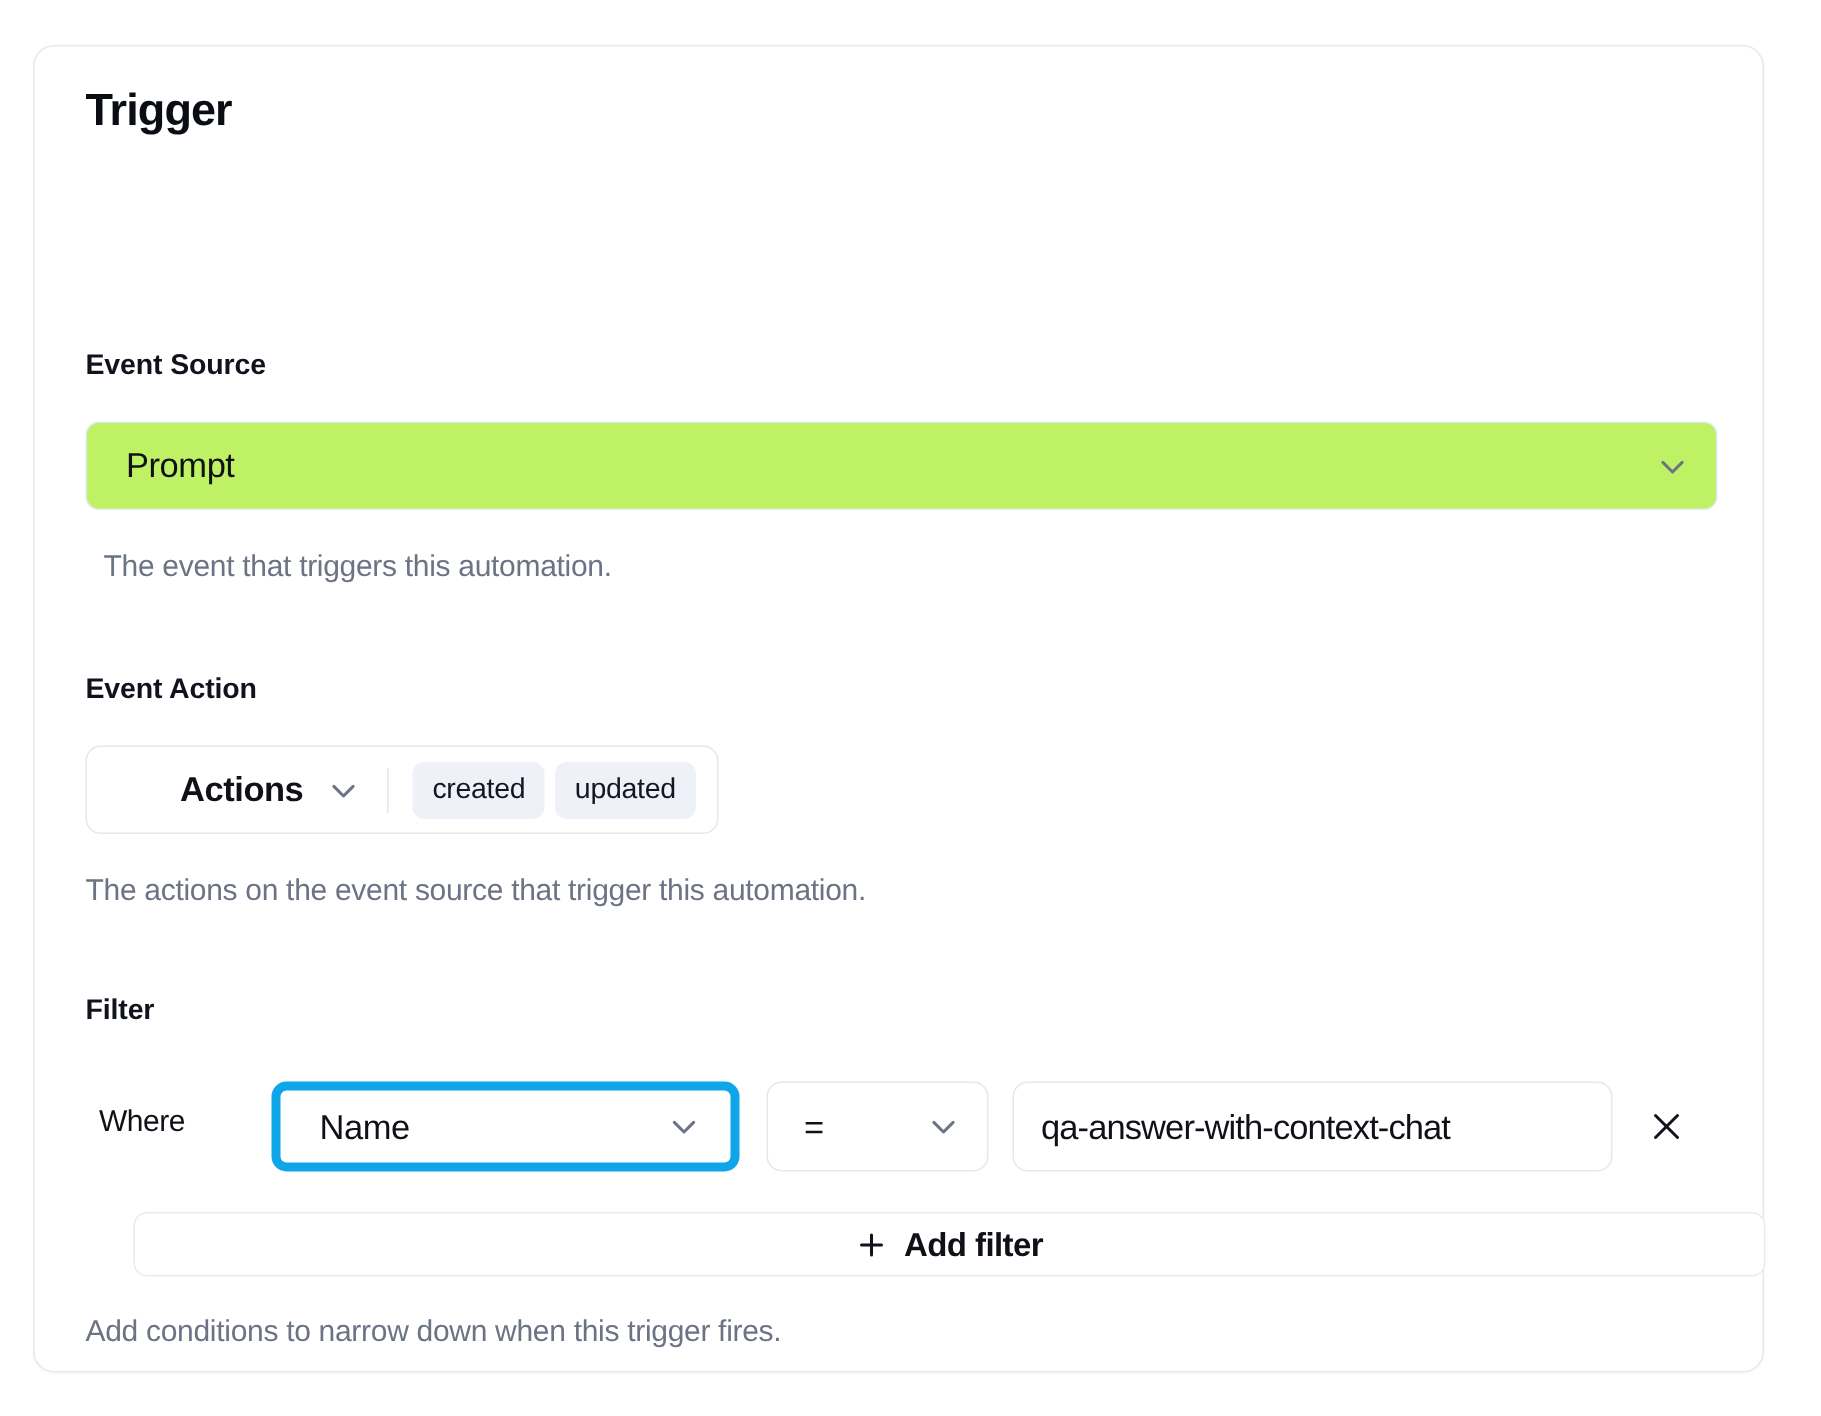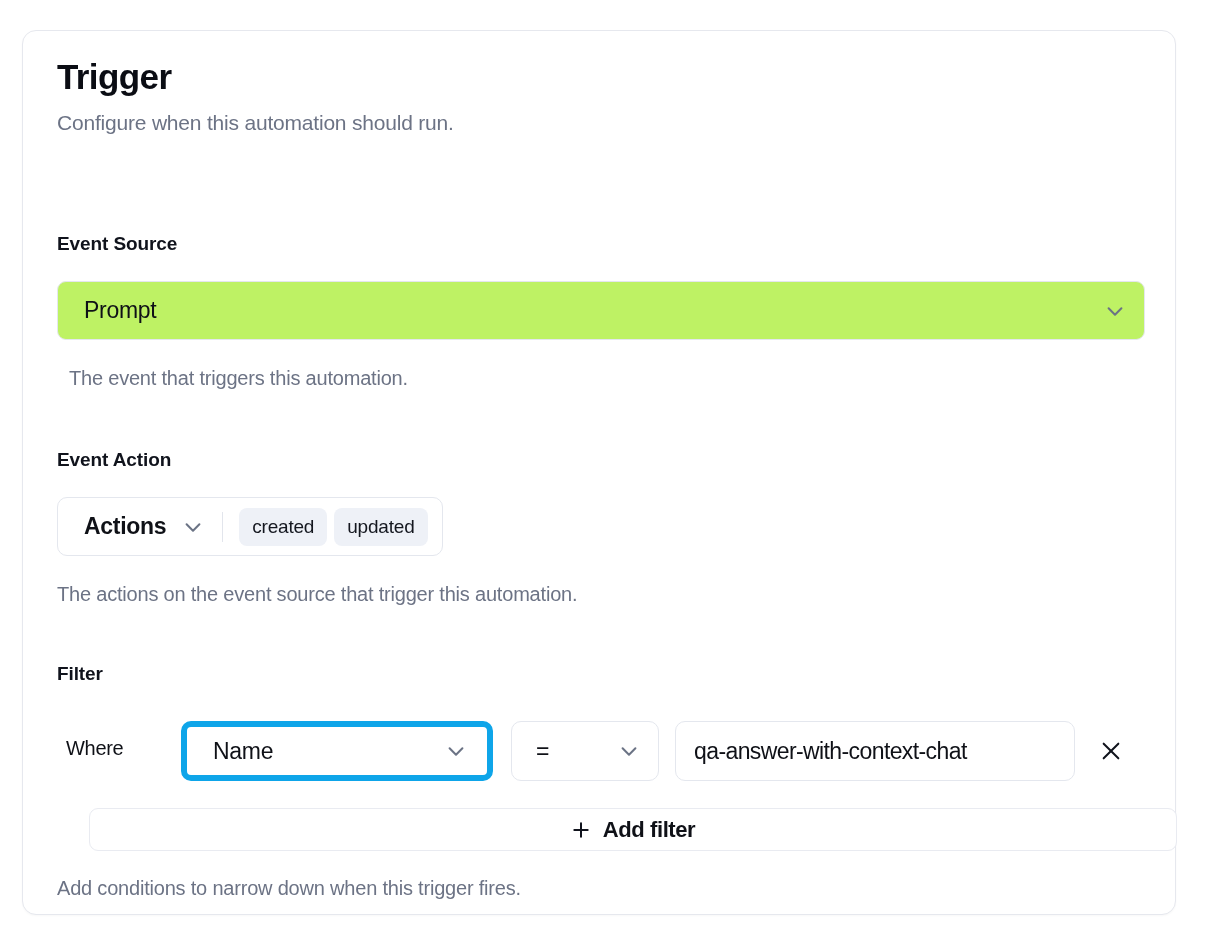--- a/index.html
+++ b/index.html
@@ -37,21 +37,21 @@
   }
 
   .card-inner {
     position: absolute;
     left: 34px;
     top: 26px;
     right: 32px;
   }
 
   .title {
-    font-size: 35px;
+    font-size: 30px;
     font-weight: bold;
     letter-spacing: -0.6px;
     color: #0b0d14;
     line-height: 1.15;
     margin: 0;
   }
   .subtitle {
     margin: 12px 0 0 0;
     font-size: 21px;
     color: #6c7385;
@@ -122,20 +122,21 @@
     display: inline-flex;
     align-items: center;
     gap: 16px;
     cursor: pointer;
   }
   .actions-label {
     font-size: 23px;
     font-weight: bold;
     color: #0f1117;
     letter-spacing: -0.3px;
+    margin-left: 36px;
   }
   .divider {
     width: 1px;
     height: 30px;
     background: #e2e5ec;
     margin: 0 16px 0 18px;
   }
   .chip {
     background: #eef1f7;
     color: #14171f;
@@ -260,21 +261,20 @@
   .help-filter { position: absolute; left: 0px; top: 820px; }
 </style>
 </head>
 <body>
 
 <div class="page">
   <div class="card">
     <div class="card-inner">
 
       <h1 class="title">Trigger</h1>
-      <p class="subtitle">Configure when this automation should run.</p>
 
       <div class="field-label label-event-source">Event Source</div>
 
       <div class="select-box">
         <span class="select-value">Prompt</span>
         <span>
           <svg class="chev" viewBox="0 0 24 24" fill="none" stroke="#6b7385" stroke-width="2.2" stroke-linecap="round" stroke-linejoin="round">
               <polyline points="5,9 12,16 19,9"></polyline>
             </svg>
         </span>

